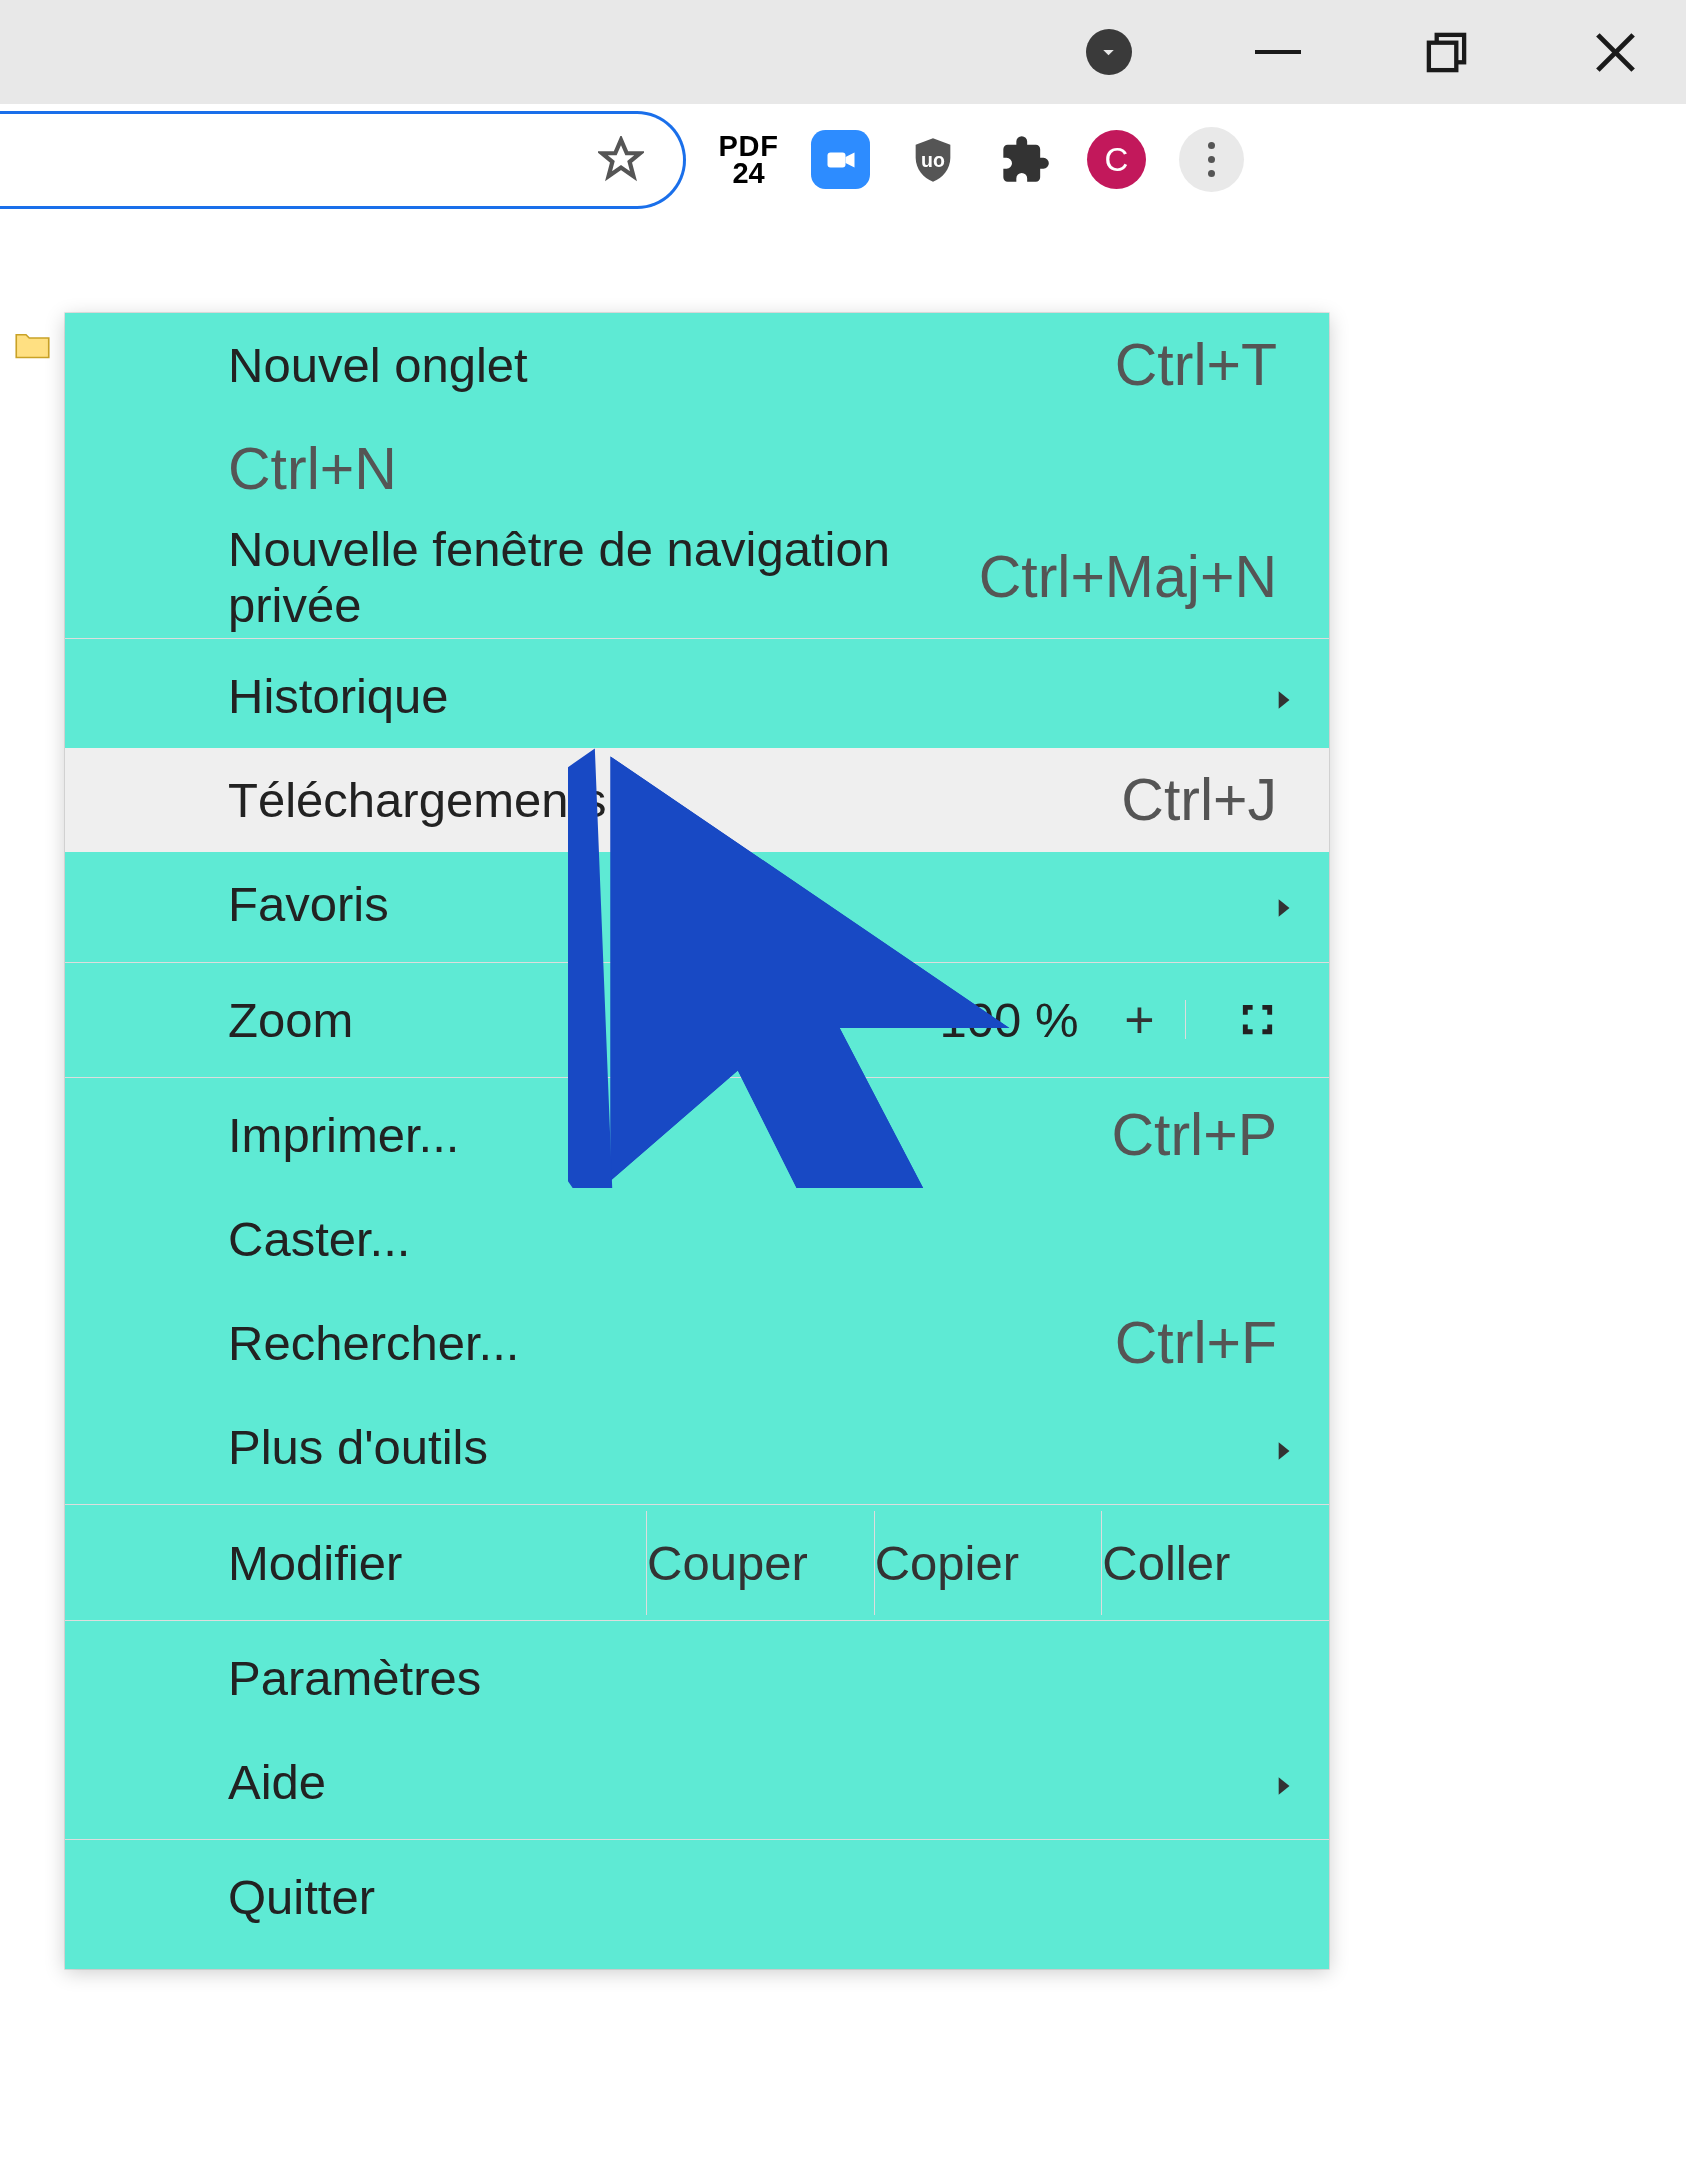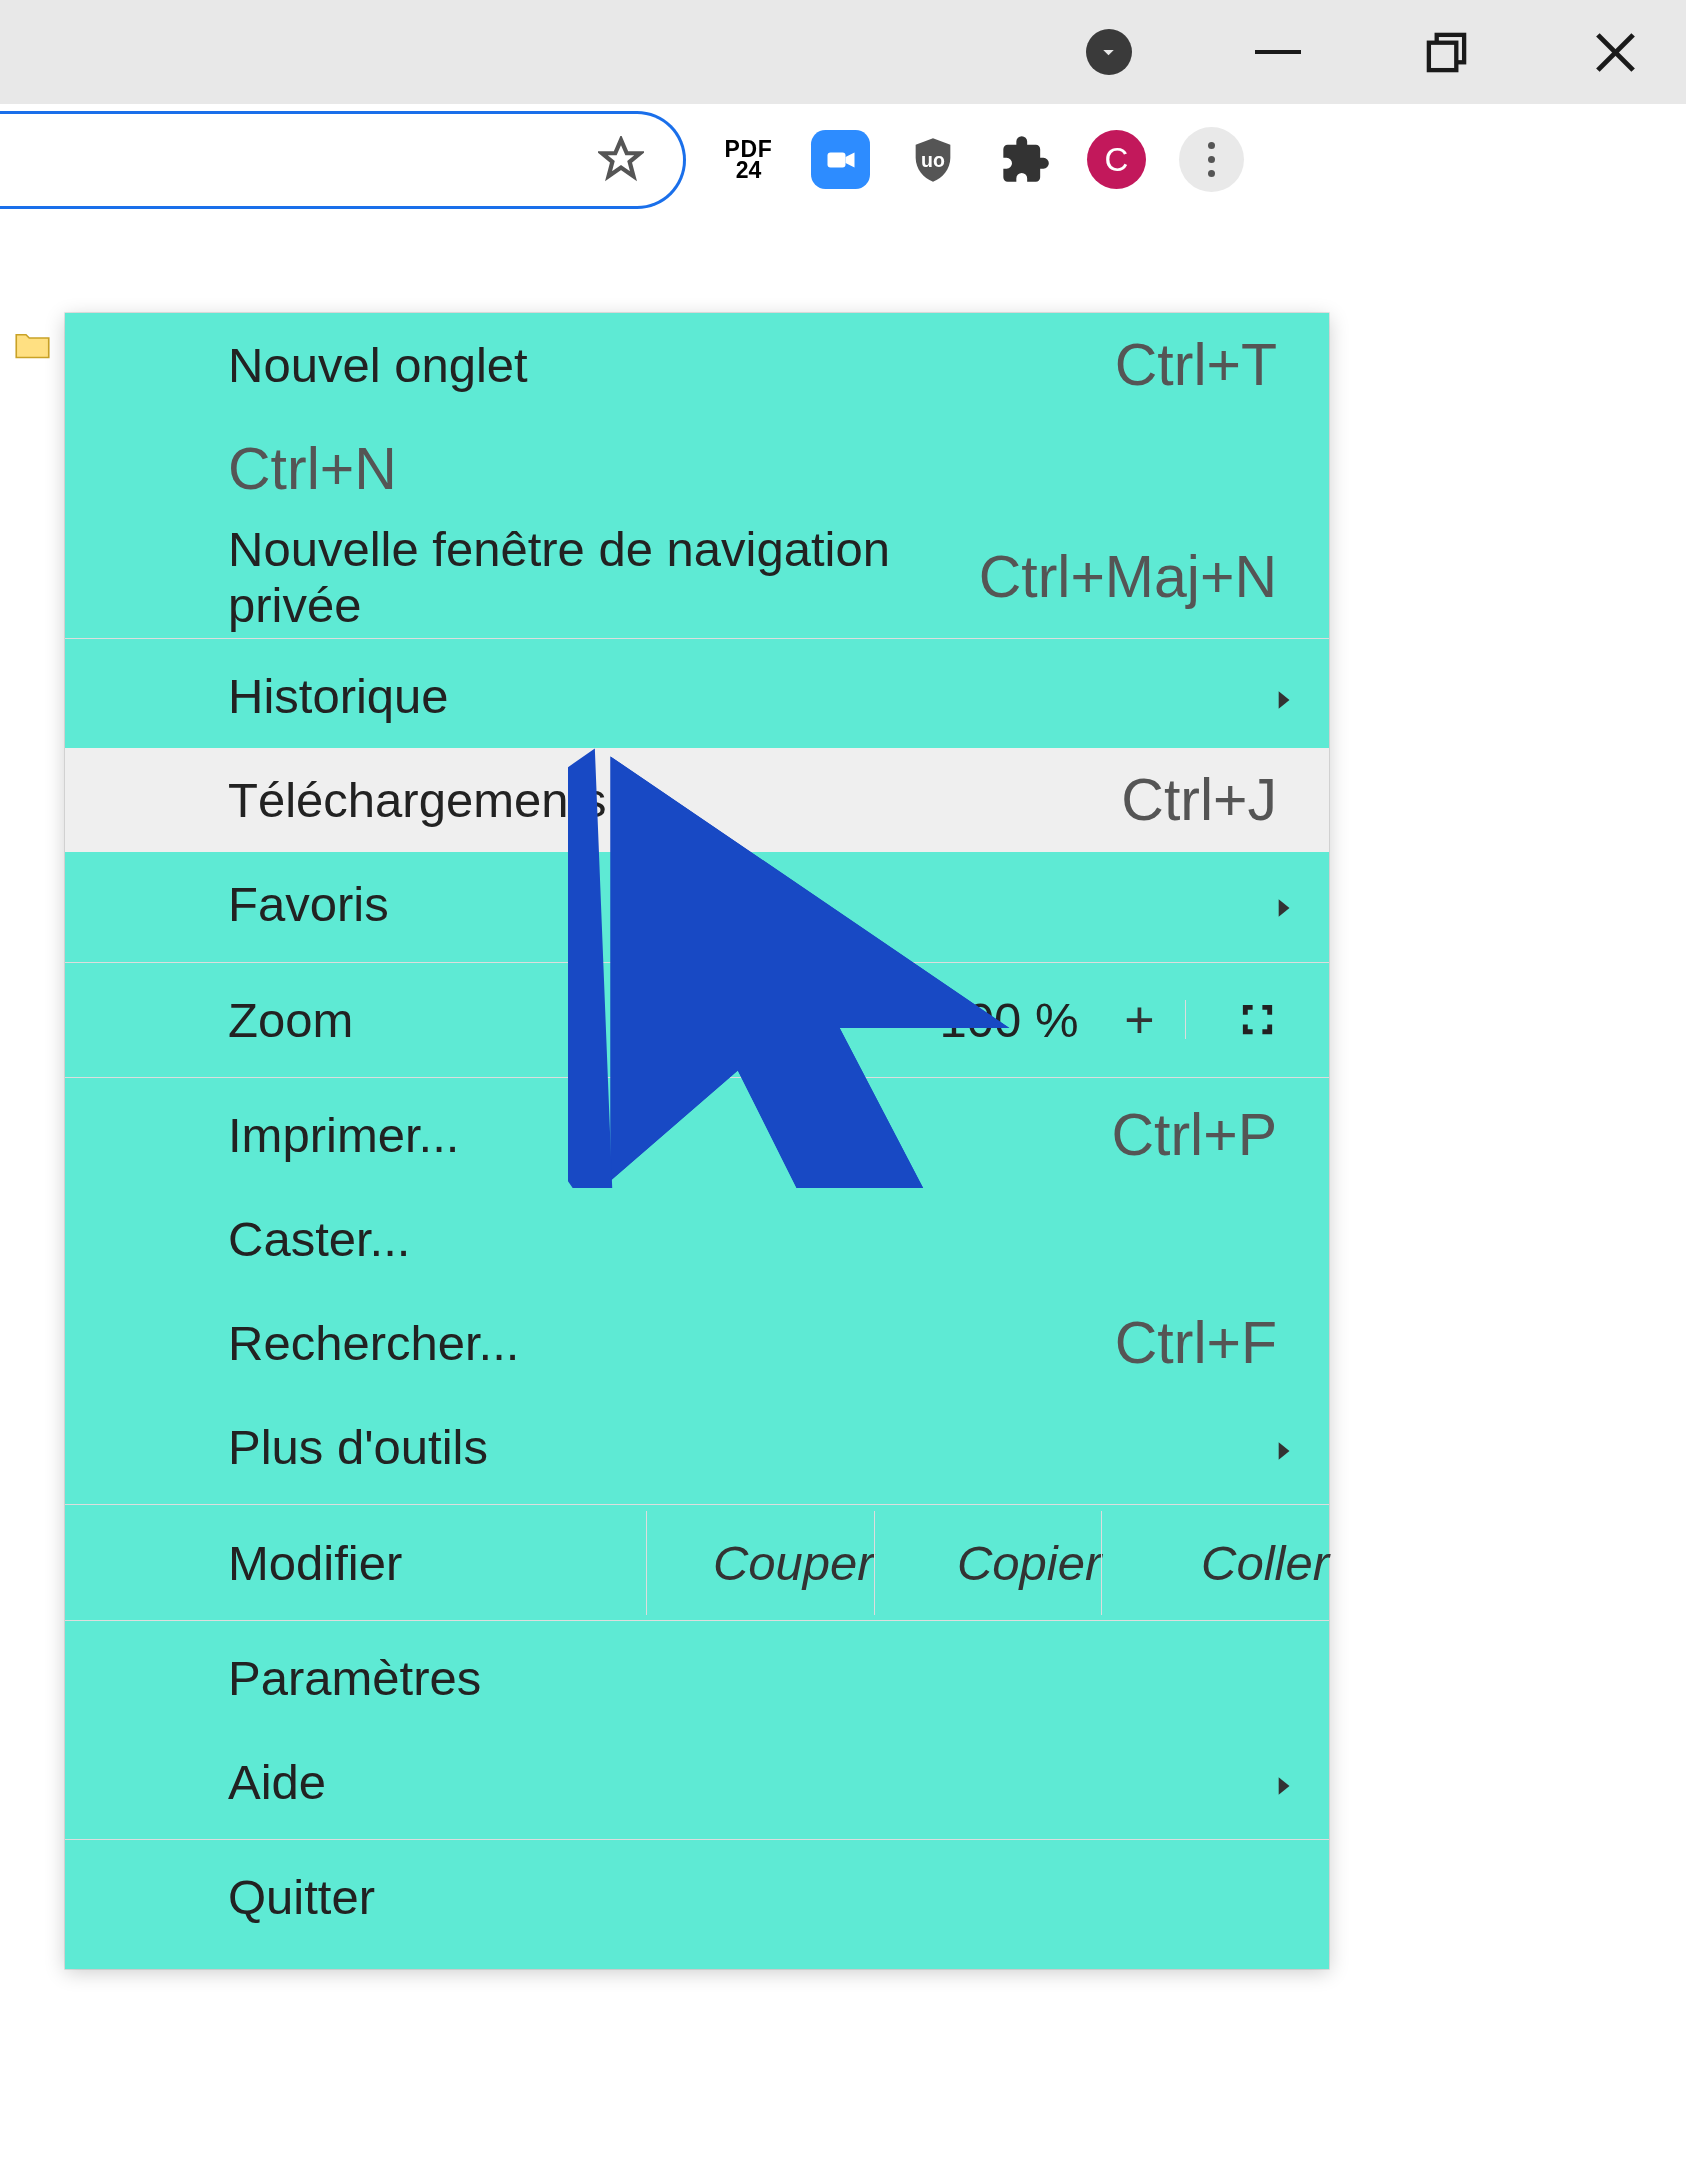--- a/index.html
+++ b/index.html
@@ -53,21 +53,21 @@
     border-bottom-left-radius: 0;
     margin-left: -13px;
     display: flex;
     align-items: center;
     justify-content: flex-end;
     padding-right: 39px;
   }
   .star-icon svg { width: 46px; height: 46px; fill: none; stroke: #555; stroke-width: 2.2; }
 
   .ext-icon { width: 59px; height: 59px; display:flex; align-items:center; justify-content:center; }
-  .pdf24 { font-family: Arial Black, Arial, sans-serif; font-weight: 900; font-size: 23px; line-height: 0.9; text-align: center;}
+  .pdf24 { font-family: Arial Black, Arial, sans-serif; font-weight: 900; font-size: 29px; line-height: 0.9; text-align: center;}
   .pdf24 .pdf { color: #000; letter-spacing: 0.7px;}
   .pdf24 .n24 { color: #000000; }
   .zoom-icon { width: 59px; height: 59px; background: #2d8cff; border-radius: 14.4px; display:flex; align-items:center; justify-content:center;}
   .ublock svg { width: 52px; height: 52px; }
   .puzzle svg { width: 52px; height: 52px; fill:#333; }
   .profile { width: 59px; height: 59px; border-radius: 50%; background:#c2185b; display:flex; align-items:center; justify-content:center; color:#fff; font-size:33px; font-weight:500;}
   .kebab { width: 65px; height: 65px; border-radius:50%; background:#e9e9e9; display:flex; flex-direction:column; align-items:center; justify-content:center; gap:6.5px;}
   .kebab .dot { width:7.2px; height:7.2px; border-radius:50%; background:#555;}
 
   
@@ -113,23 +113,22 @@
   .zoom-row .fullscreen svg{width:39px; height:39px;}
   .zoom-row .section { border-left: 1.3px solid #ddd; height:104px; display:flex; align-items:center; justify-content:center;}
   .zoom-row .section.noborder { border-left:none;}
 
   .edit-row { padding: 0 0 0 163px; }
   .edit-row .menu-label{ flex:0 0 auto; width: 418px;}
   .edit-row .edit-btn {
     flex:1;
     border-left:1.3px solid #ddd;
     height:104px;
-    display:flex; align-items:center; justify-content:flex-end;
+    display:flex; align-items:center; justify-content:flex-start;
     color:#333;
-    font-style:italic;
   }
 
   
   .cursor-overlay {
     position:absolute;
     top: 731px;
     left: 568px;
     pointer-events:none;
   }
   .cursor-overlay svg { width: 653px; height: 457px; }

